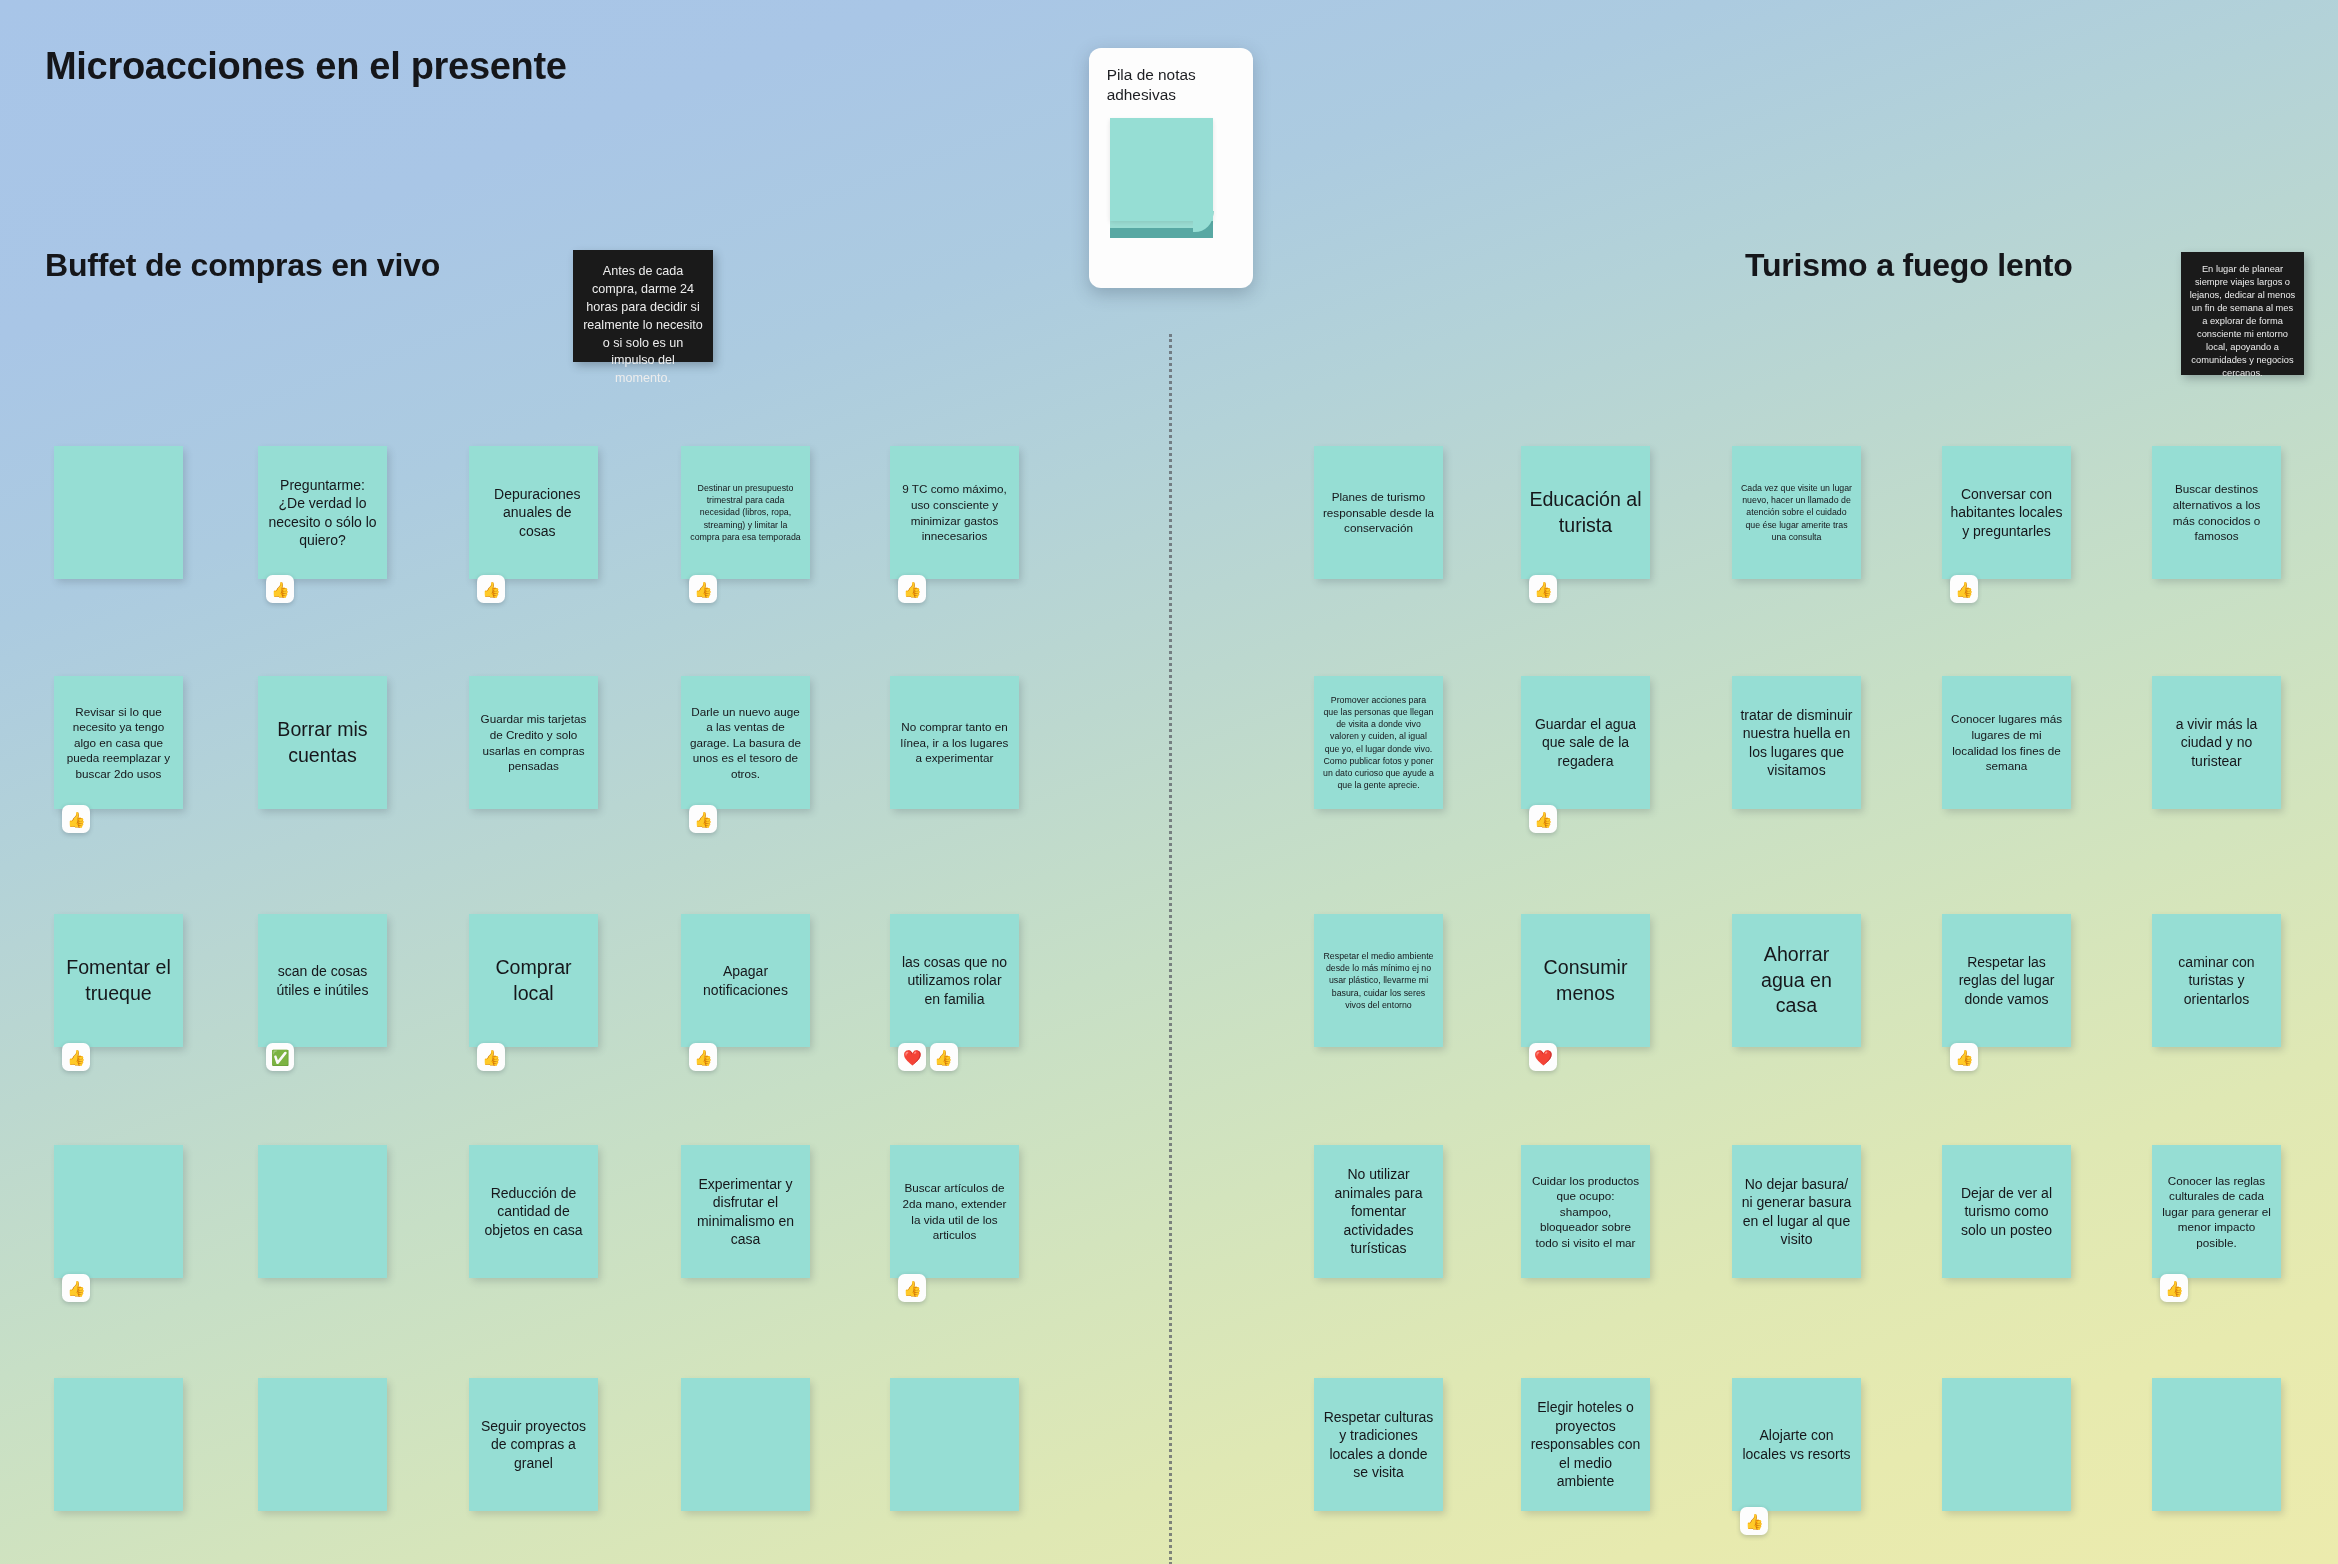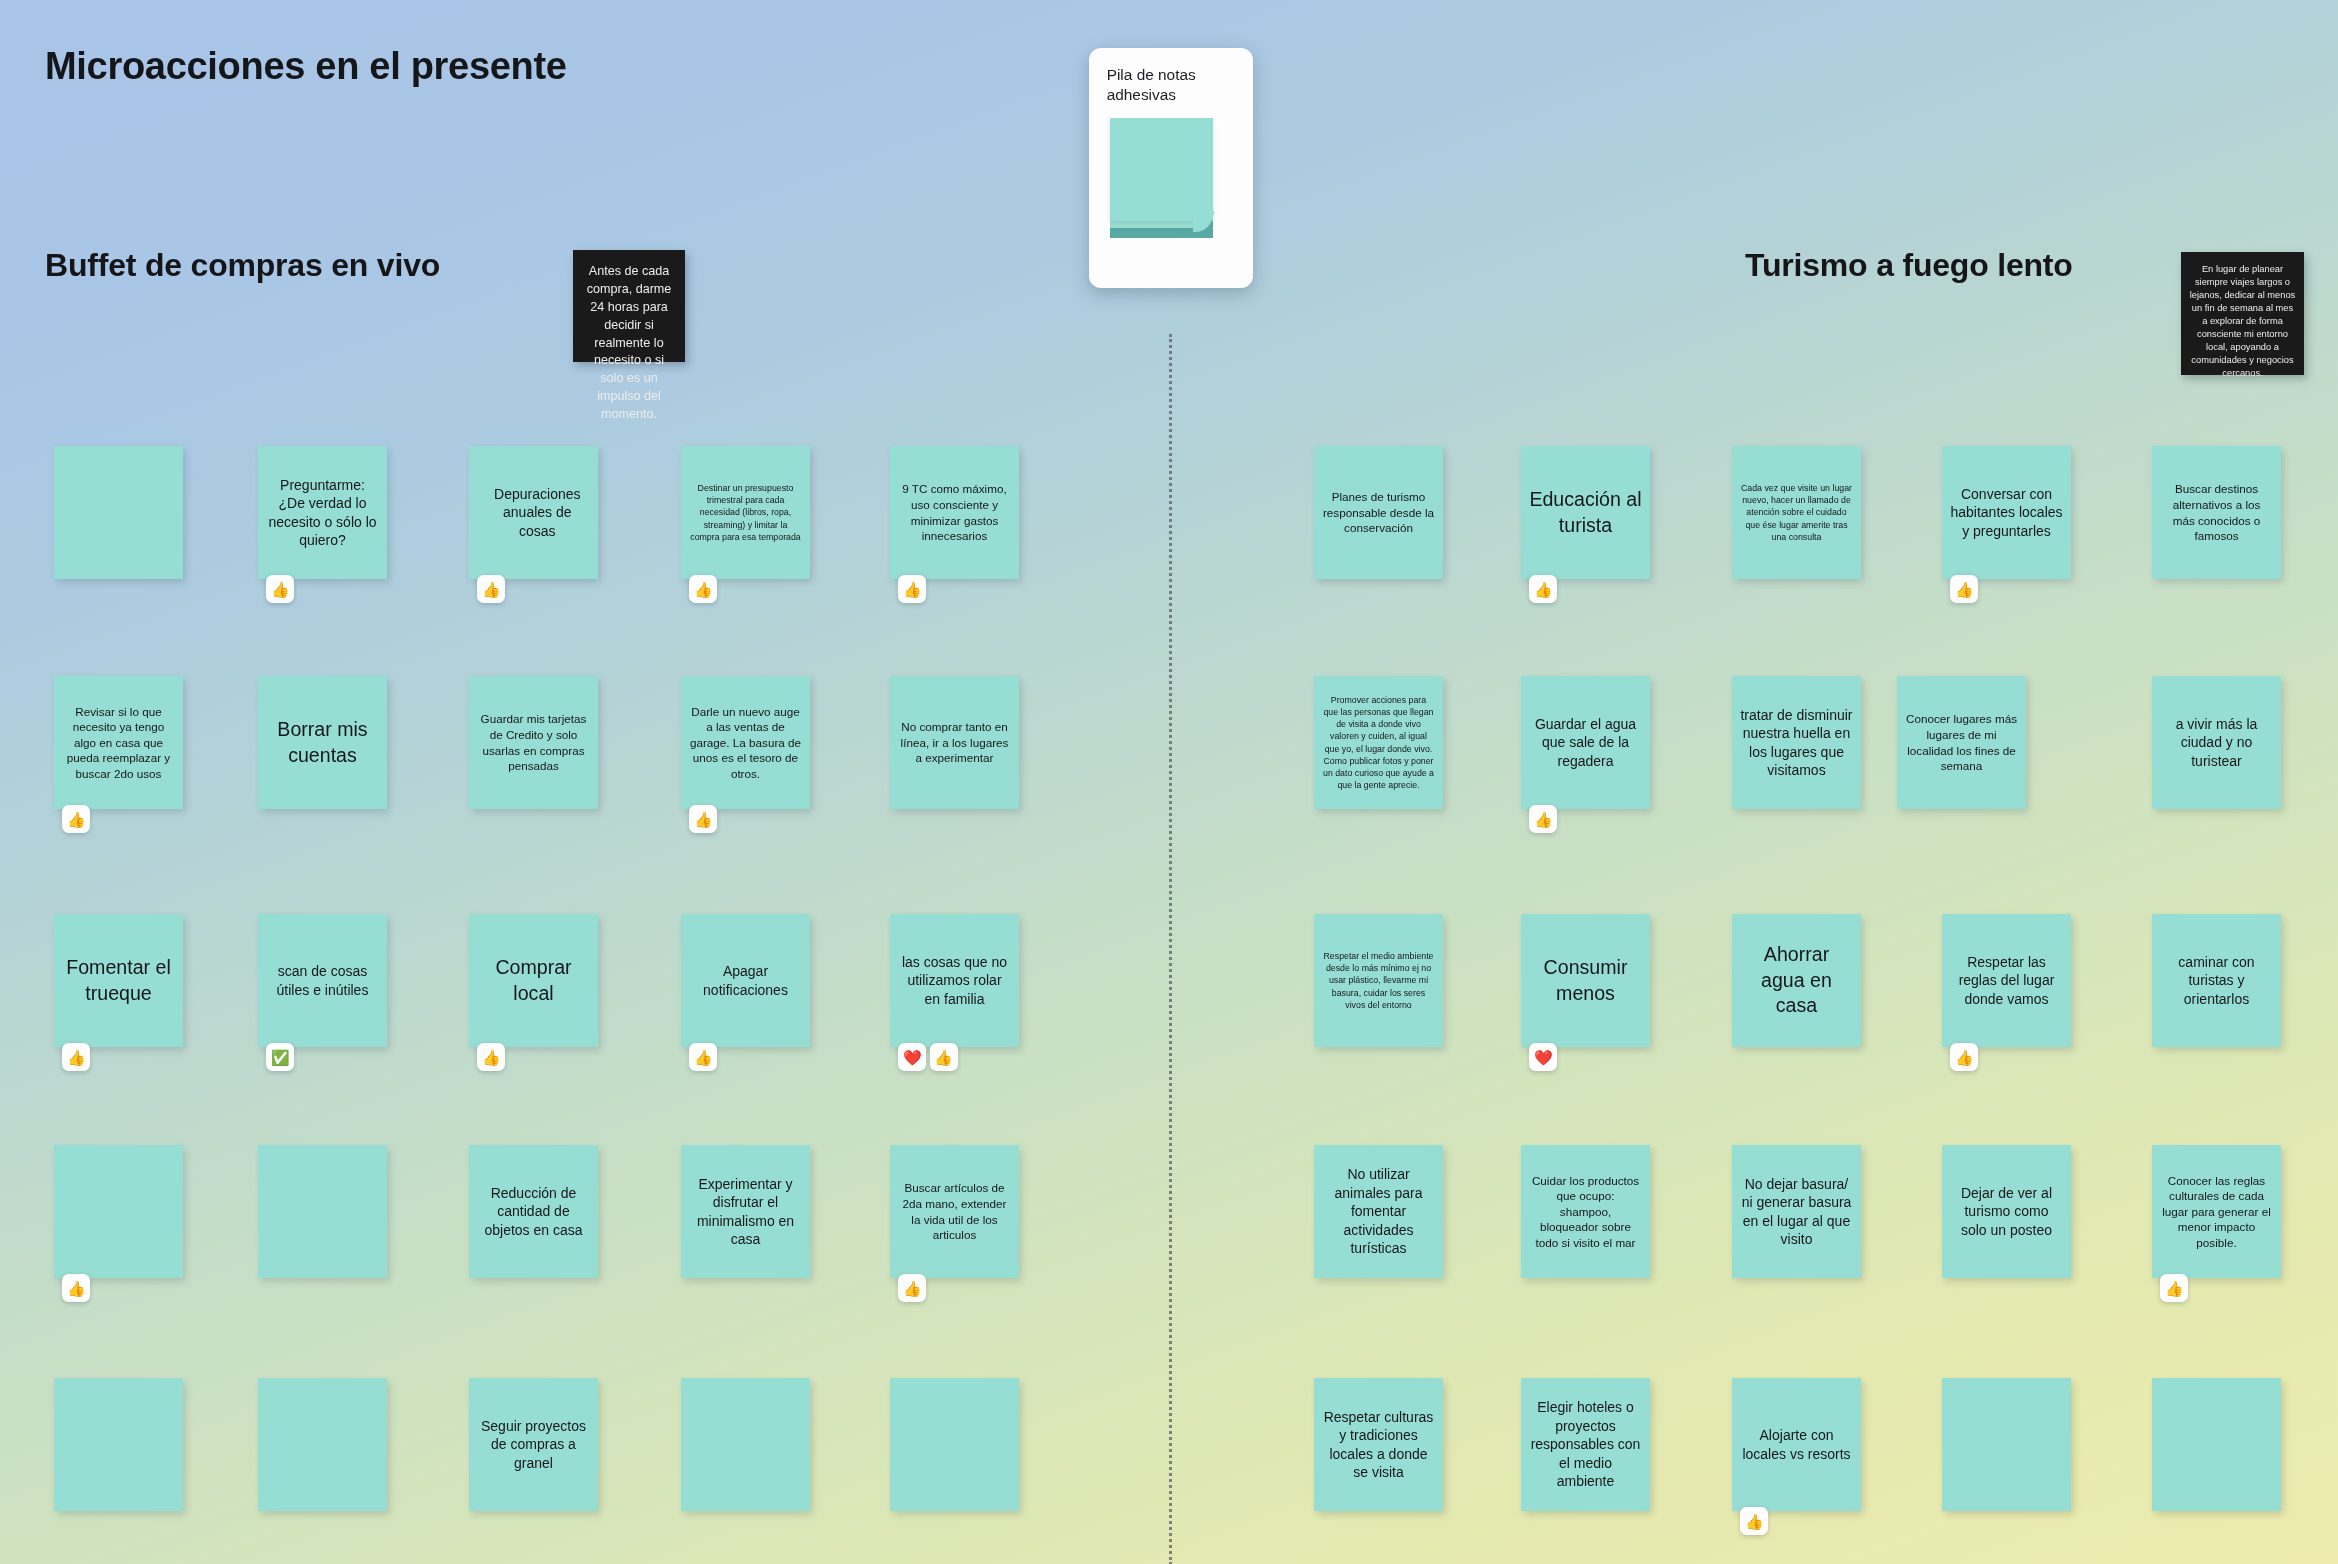--- a/index.html
+++ b/index.html
@@ -63,21 +63,21 @@
   
   .black-note {
     position: absolute;
     background: #1a1a1a;
     color: #ededed;
     text-align: center;
     box-shadow: 2.8px 3.7px 8.4px rgba(40,50,60,0.30);
   }
   #black-note-left {
     left: 573px; top: 250px;
-    width: 112px; height: 112px;
+    width: 140px; height: 112px;
     padding: 13px 9.3px 0;
     font-size: 12.6px;
     line-height: 1.42;
   }
   #black-note-right {
     left: 2181px; top: 252px;
     width: 123px; height: 123px;
     padding: 11.2px 8.4px 0;
     font-size: 9.3px;
     line-height: 1.40;
@@ -351,21 +351,21 @@
       </div>
       <div class="note sz-md" style="left: 1521px; top: 676px;">
         <div class="note-text">Guardar el agua que sale de la regadera</div>
         <div class="reactions">
           <div class="reaction">👍</div>
         </div>
       </div>
       <div class="note sz-md" style="left: 1732px; top: 676px;">
         <div class="note-text">tratar de disminuir nuestra huella en los lugares que visitamos</div>
       </div>
-      <div class="note sz-sm" style="left: 1897px; top: 676px; justify-content: flex-end;">
+      <div class="note sz-sm" style="left: 1942px; top: 676px; justify-content: flex-end;">
         <div class="note-text">Conocer lugares más lugares de mi localidad los fines de semana</div>
       </div>
       <div class="note sz-md" style="left: 2152px; top: 676px;">
         <div class="note-text">a vivir más la ciudad y no turistear</div>
       </div>
       <div class="note sz-xs" style="left: 1314px; top: 914px;">
         <div class="note-text">Respetar el medio ambiente desde lo más mínimo ej no usar plástico, llevarme mi basura, cuidar los seres vivos del entorno</div>
       </div>
       <div class="note sz-lg" style="left: 1521px; top: 914px;">
         <div class="note-text">Consumir menos</div>

